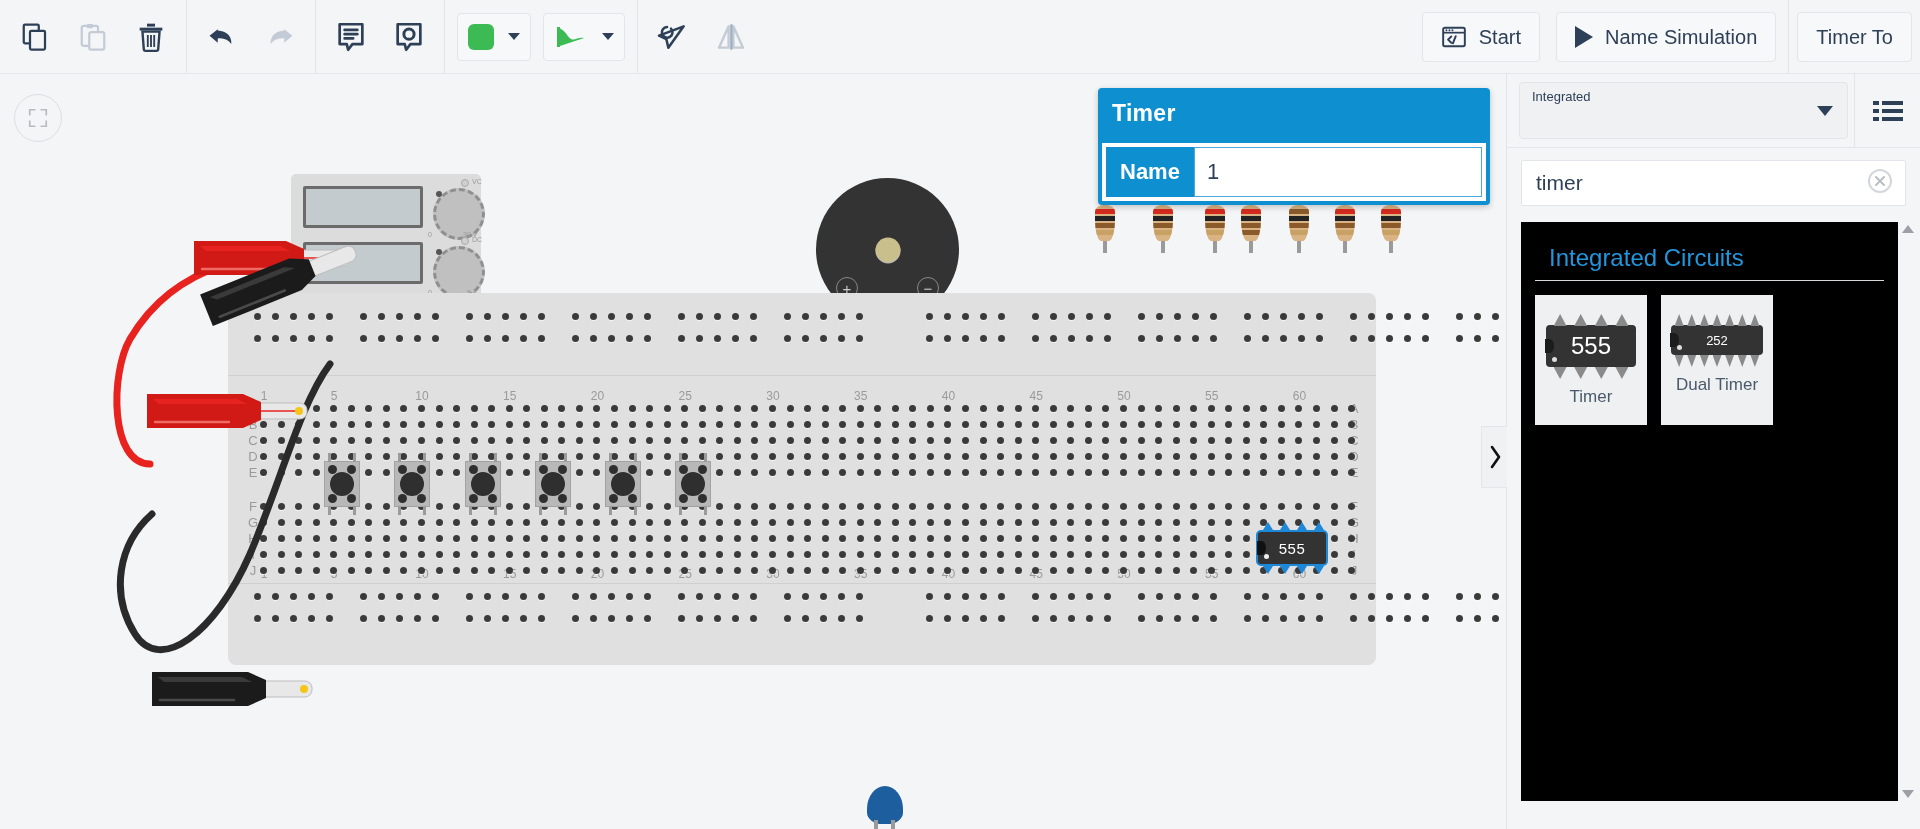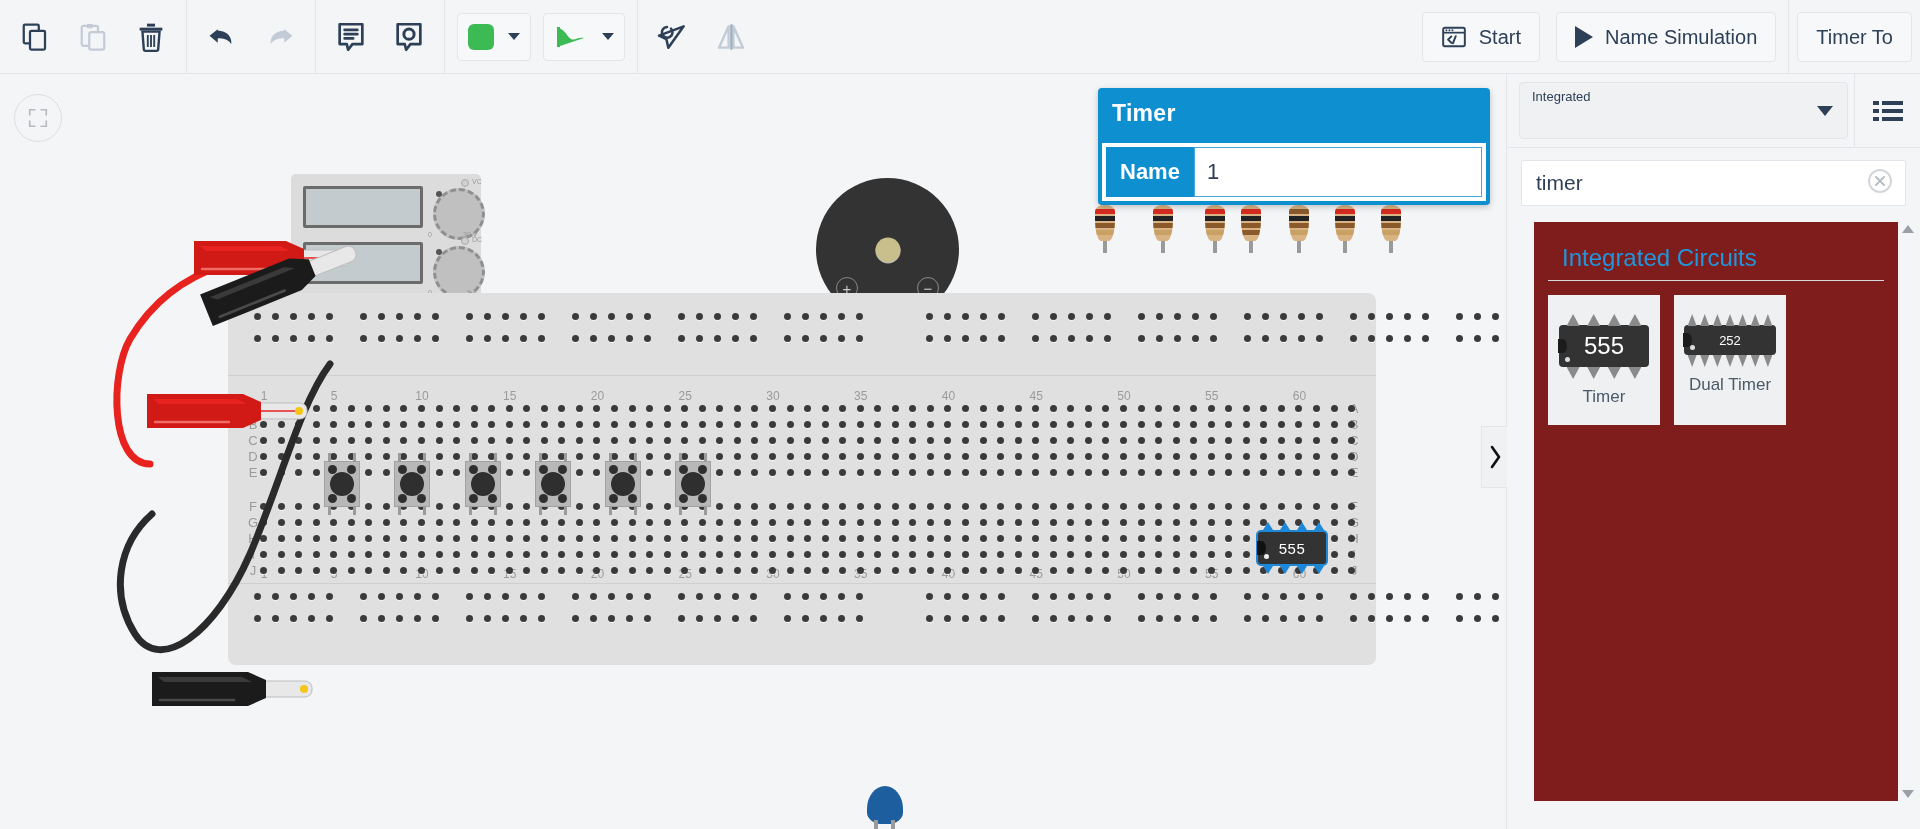--- a/index.html
+++ b/index.html
@@ -251,21 +251,21 @@
     height: 46px; display: flex; align-items: center;
   }
   .search-wrap input {
     flex: 1; border: 0; outline: 0; background: transparent;
     font-size: 21px; color: #2e4057; padding: 0 14px;
     font-family: "Liberation Sans", sans-serif;
   }
   #clear-icon { margin-right: 12px; cursor: pointer; }
   #rp-results {
     position: absolute; left: 14px; right: 22px; top: 148px; bottom: 28px;
-    background: #7f1d1d; overflow: hidden; margin-left: 13px;
+    background: #000000; overflow: hidden;
   }
   .cat-title {
     color: #2196dd; font-size: 24px; padding: 22px 14px 8px 14px;
     border-bottom: 1px solid #d6d9de; margin: 0 14px;
   }
   .cards { display: flex; gap: 14px; padding: 14px; }
   .card {
     width: 112px; background: #eff0f2;
     display: flex; flex-direction: column; align-items: center;
     padding: 16px 0 18px 0; cursor: pointer;

